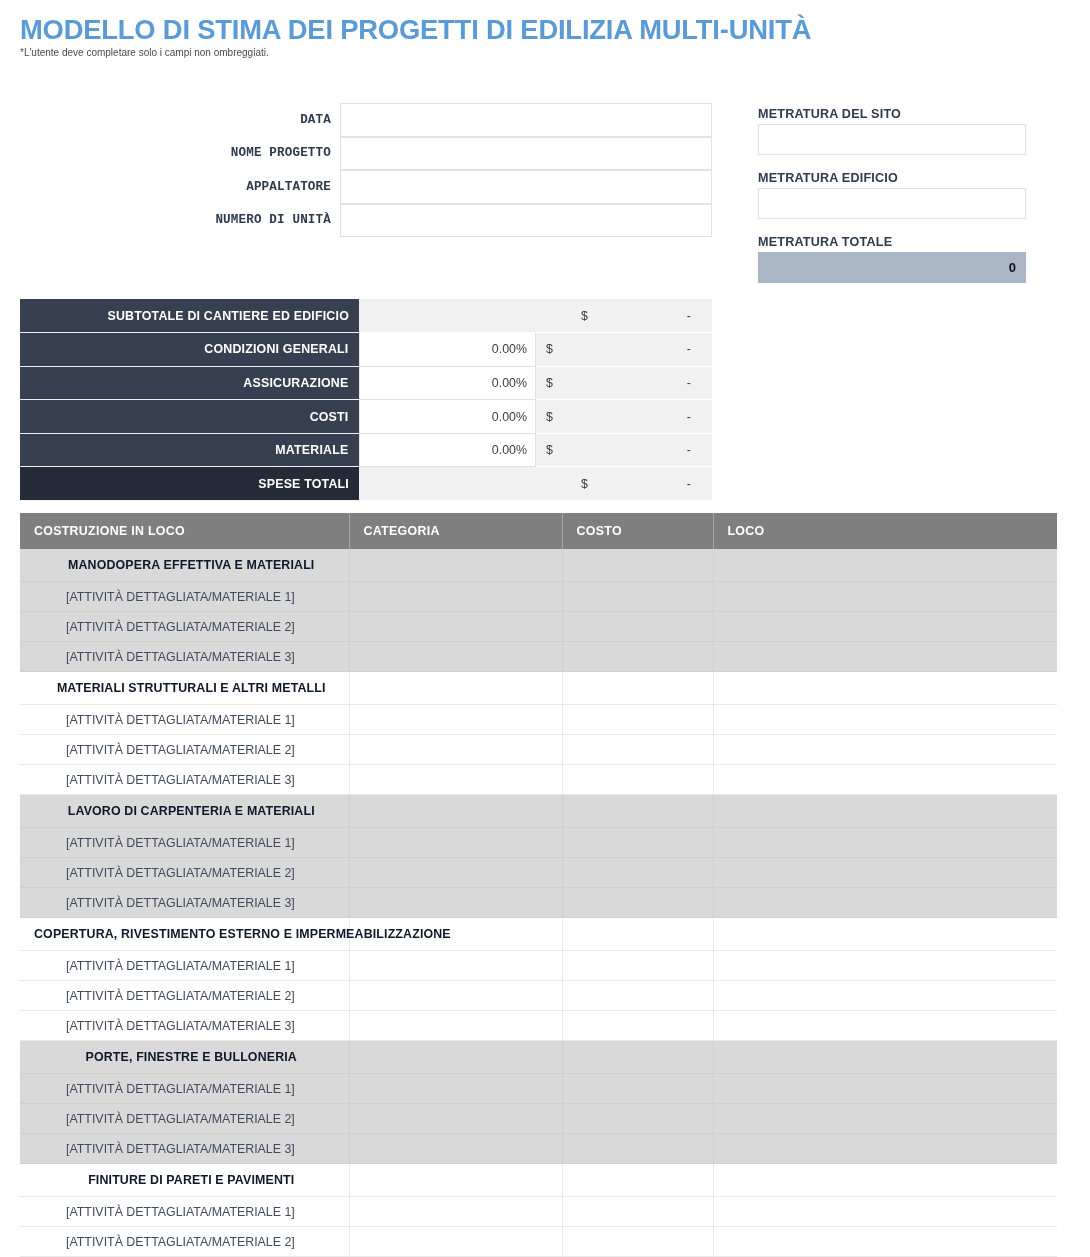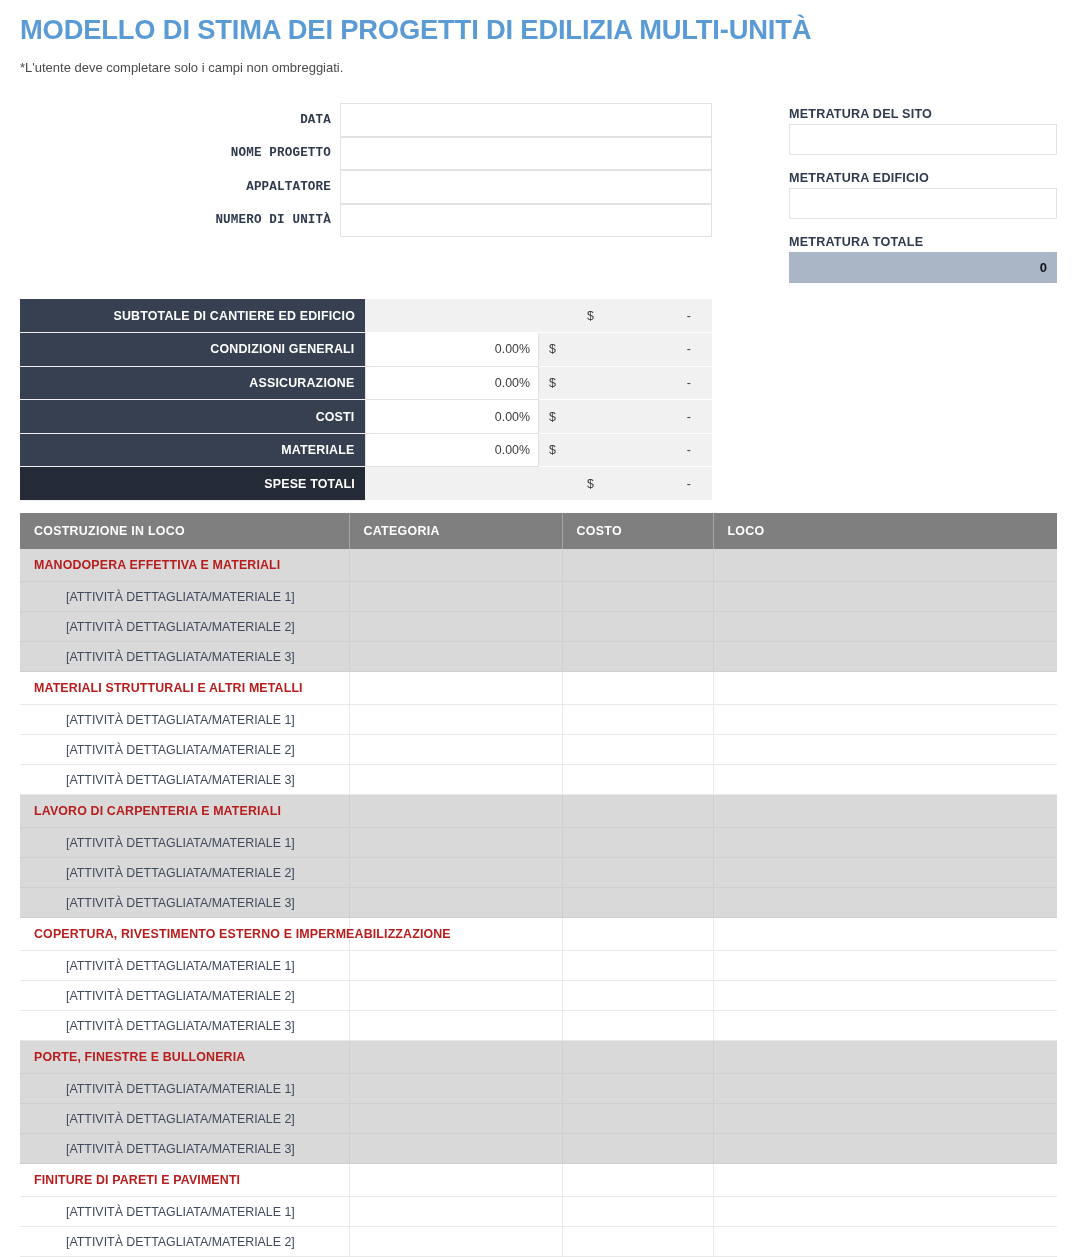--- a/index.html
+++ b/index.html
@@ -33,22 +33,22 @@
     color: #5b9bd5;
     letter-spacing: -0.2px;
     white-space: nowrap;
     transform: scaleX(0.96);
     transform-origin: left center;
   }
 
   .doc-note {
     position: absolute;
     left: 20px;
-    top: 60px;
-    font-size: 13px;
+    top: 47px;
+    font-size: 10px;
     color: #4a4a4a;
     white-space: nowrap;
   }
 
   
   .form-left {
     position: absolute;
     left: 20px;
     top: 103px;
     width: 692px;
@@ -81,21 +81,21 @@
     font-size: 12.5px;
     padding: 0 6px;
     display: flex;
     align-items: center;
     color: #2e3a4d;
   }
 
   
   .form-right {
     position: absolute;
-    left: 789px;
+    left: 758px;
     top: 104px;
     width: 268px;
   }
   .fr-label {
     font-size: 12.6px;
     font-weight: bold;
     color: #2e3a4d;
     letter-spacing: 0.2px;
     height: 20px;
     display: flex;
@@ -132,21 +132,21 @@
   .summary {
     position: absolute;
     left: 20px;
     top: 299px;
     width: 692px;
     border-collapse: collapse;
     table-layout: fixed;
   }
   .summary tr { height: 33.6px; }
   .summary td {
-    padding: 6px;
+    padding: 0;
     font-size: 12.4px;
     vertical-align: middle;
   }
   .sum-label {
     width: 329px;
     background: #374050;
     color: #ffffff;
     font-weight: bold;
     text-align: right;
     padding-right: 10px !important;
@@ -221,23 +221,24 @@
     border-right: 1px solid #e9e9e9;
     vertical-align: middle;
   }
   .maintable td:last-child { border-right: none; }
 
   tr.shade td { background: #d9d9d9; border-bottom-color: #cfcfcf; border-right-color: #cfcfcf; }
   tr.plain td { background: #ffffff; }
 
   td.sect {
     font-weight: bold;
-    color: #b91c1c;
+    color: #0f172a;
     letter-spacing: 0.15px;
     white-space: nowrap;
+    text-align: center;
   }
   tr.sect-row td { height: 32px; }
   td.item {
     color: #3f4a5c;
     padding-left: 46px;
   }
 </style>
 </head>
 <body>
 

